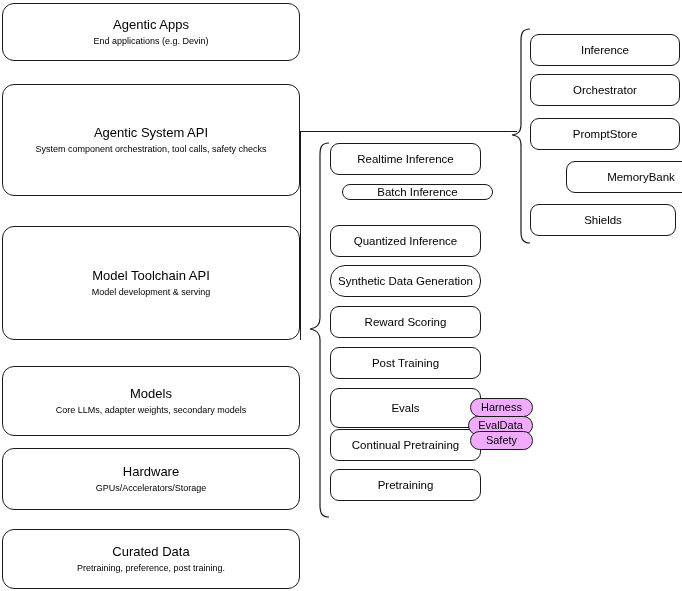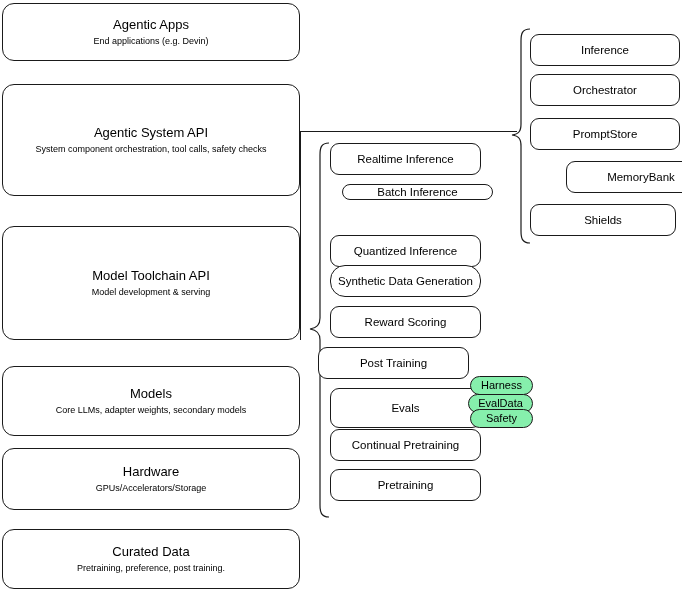--- a/index.html
+++ b/index.html
@@ -64,31 +64,32 @@
     font-size: 11.5px;
     line-height: 14px;
     color: #000;
     white-space: nowrap;
   }
 
   
   .pill {
     position: absolute;
     box-sizing: border-box;
-    background: #86efac;
+    background: #f0abfc;
     border: 1.1px solid #1a1a1a;
     border-radius: 10px;
     display: flex;
     align-items: center;
     justify-content: center;
     font-size: 11px;
     line-height: 13px;
     color: #000;
     white-space: nowrap;
     z-index: 5;
+    margin-top: 22px;
   }
 
   
   .hline {
     position: absolute;
     height: 0;
     border-top: 1.1px solid #1a1a1a;
   }
   .brace-svg {
     position: absolute;
@@ -144,27 +145,27 @@
 
   <div class="stack-box" style="left:2px; top:529px; width:298px; height:60px;">
     <div class="stack-title">Curated Data</div>
     <div class="stack-sub">Pretraining, preference, post training.</div>
   </div>
 
   <div class="item-box" style="left:330px; top:143px; width:151px; height:32px;">Realtime Inference</div>
 
   <div class="item-box" style="left:330px; top:184px; width:151px; height:16px;margin-left:12px;">Batch Inference</div>
 
-  <div class="item-box" style="left:330px; top:225px; width:151px; height:32px;margin-top:10px;">Quantized Inference</div>
+  <div class="item-box" style="left:330px; top:225px; width:151px; height:32px;">Quantized Inference</div>
 
   <div class="item-box" style="left:330px; top:265px; width:151px; height:32px;border-radius:15px;">Synthetic Data Generation</div>
 
   <div class="item-box" style="left:330px; top:306px; width:151px; height:32px;">Reward Scoring</div>
 
-  <div class="item-box" style="left:318px; top:347px; width:151px; height:32px;text-align:center;">Post Training</div>
+  <div class="item-box" style="left:330px; top:347px; width:151px; height:32px;text-align:center;">Post Training</div>
 
   <div class="item-box" style="left:330px; top:388px; width:151px; height:40px;">Evals</div>
 
   <div class="item-box" style="left:330px; top:469px; width:151px; height:32px;">Pretraining</div>
 
   <div class="item-box" style="left:330px; top:429px; width:151px; height:32px;">Continual Pretraining</div>
 
   <div class="pill" style="left:470px; top:376px; width:63px; height:19px;">Harness</div>
 
   <div class="pill" style="left:468px; top:394px; width:65px; height:19px;">EvalData</div>

